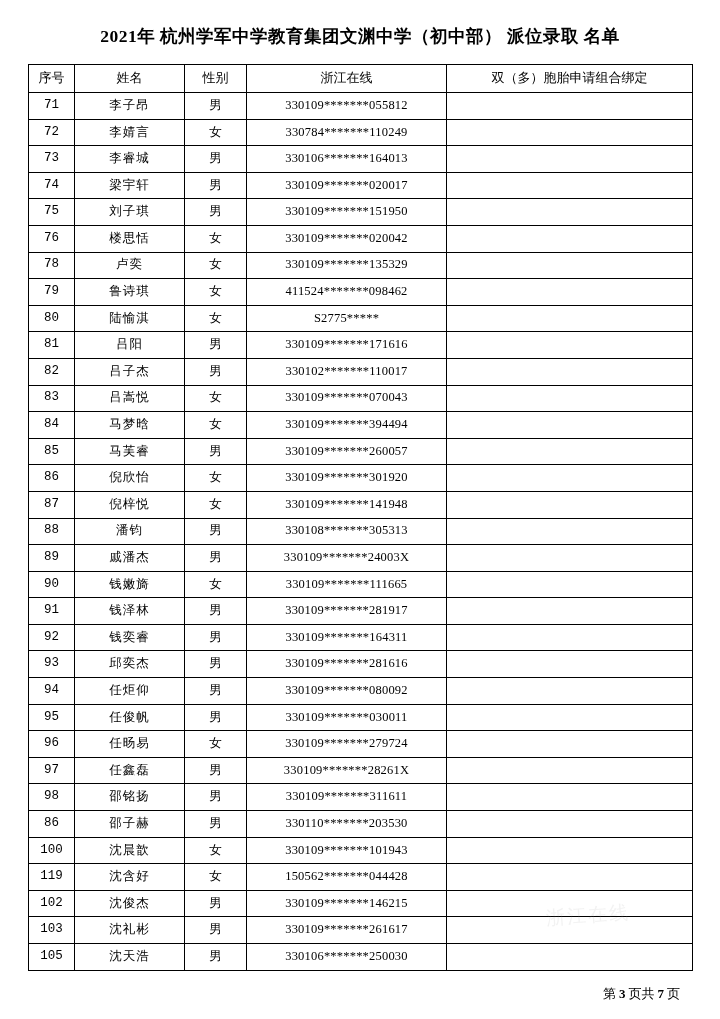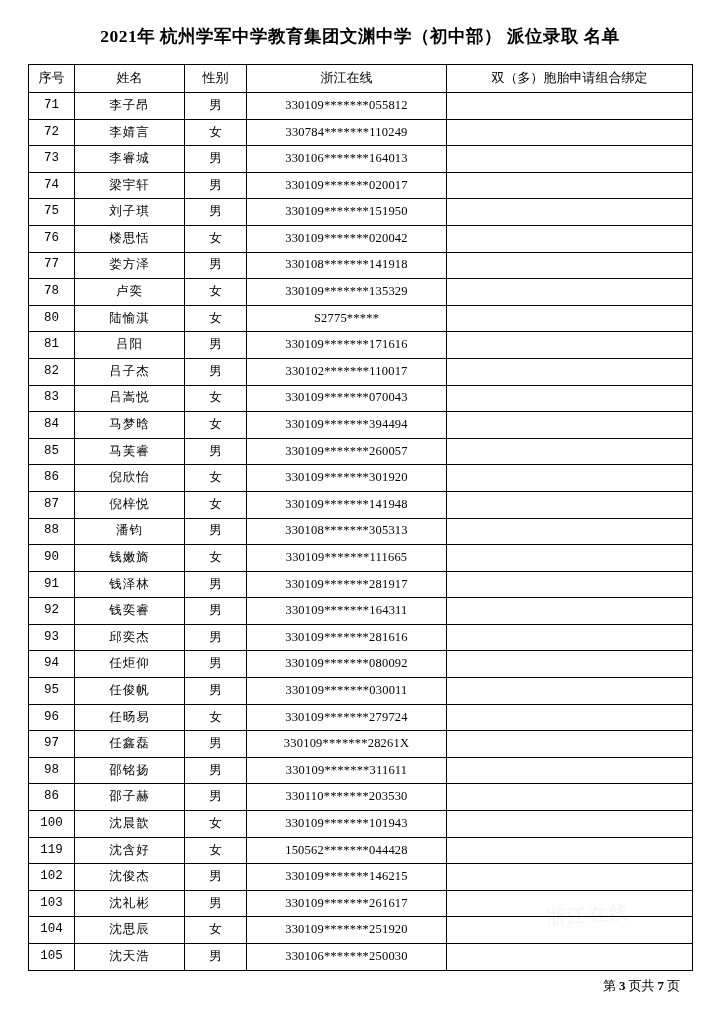--- a/index.html
+++ b/index.html
@@ -56,21 +56,21 @@
   col.c-id { width: 200px; }
   col.c-twin { width: 246px; }
 
   td.idx { font-size: 12.5px; font-family: Liberation Mono, monospace; }
   td.name { letter-spacing: 1px; margin-left: 44px; }
   td.id { font-size: 12px; letter-spacing: 0.2px; }
 
   .footer {
     position: absolute;
     right: 40px;
-    bottom: 24px;
+    bottom: 16px;
     font-size: 13px;
     white-space: nowrap;
   }
   .footer .num {
     font-weight: bold;
     padding: 0 3px;
   }
   .watermark {
     position: absolute;
     right: 44px;
@@ -149,34 +149,34 @@
           <td class="twin"></td>
         </tr>
         <tr>
           <td class="idx">76</td>
           <td class="name">楼思恬</td>
           <td class="sex">女</td>
           <td class="id">330109*******020042</td>
           <td class="twin"></td>
         </tr>
         <tr>
-          <td class="idx">77</td>
-          <td class="name">娄方泽</td>
-          <td class="sex">男</td>
-          <td class="id">330108*******141918</td>
-          <td class="twin"></td>
-        </tr>
-        <tr>
           <td class="idx">78</td>
           <td class="name">卢奕</td>
           <td class="sex">女</td>
           <td class="id">330109*******135329</td>
           <td class="twin"></td>
         </tr>
         <tr>
+          <td class="idx">79</td>
+          <td class="name">鲁诗琪</td>
+          <td class="sex">女</td>
+          <td class="id">411524*******098462</td>
+          <td class="twin"></td>
+        </tr>
+        <tr>
           <td class="idx">80</td>
           <td class="name">陆愉淇</td>
           <td class="sex">女</td>
           <td class="id">S2775*****</td>
           <td class="twin"></td>
         </tr>
         <tr>
           <td class="idx">81</td>
           <td class="name">吕阳</td>
           <td class="sex">男</td>
@@ -226,20 +226,27 @@
           <td class="twin"></td>
         </tr>
         <tr>
           <td class="idx">88</td>
           <td class="name">潘钧</td>
           <td class="sex">男</td>
           <td class="id">330108*******305313</td>
           <td class="twin"></td>
         </tr>
         <tr>
+          <td class="idx">89</td>
+          <td class="name">戚潘杰</td>
+          <td class="sex">男</td>
+          <td class="id">330109*******24003X</td>
+          <td class="twin"></td>
+        </tr>
+        <tr>
           <td class="idx">90</td>
           <td class="name">钱嫩旖</td>
           <td class="sex">女</td>
           <td class="id">330109*******111665</td>
           <td class="twin"></td>
         </tr>
         <tr>
           <td class="idx">91</td>
           <td class="name">钱泽林</td>
           <td class="sex">男</td>
@@ -321,27 +328,20 @@
           <td class="name">沈俊杰</td>
           <td class="sex">男</td>
           <td class="id">330109*******146215</td>
           <td class="twin"></td>
         </tr>
         <tr>
           <td class="idx">103</td>
           <td class="name">沈礼彬</td>
           <td class="sex">男</td>
           <td class="id">330109*******261617</td>
-          <td class="twin"></td>
-        </tr>
-        <tr>
-          <td class="idx">104</td>
-          <td class="name">沈思辰</td>
-          <td class="sex">女</td>
-          <td class="id">330109*******251920</td>
           <td class="twin"></td>
         </tr>
         <tr>
           <td class="idx">105</td>
           <td class="name">沈天浩</td>
           <td class="sex">男</td>
           <td class="id">330106*******250030</td>
           <td class="twin"></td>
         </tr>
       </tbody>

